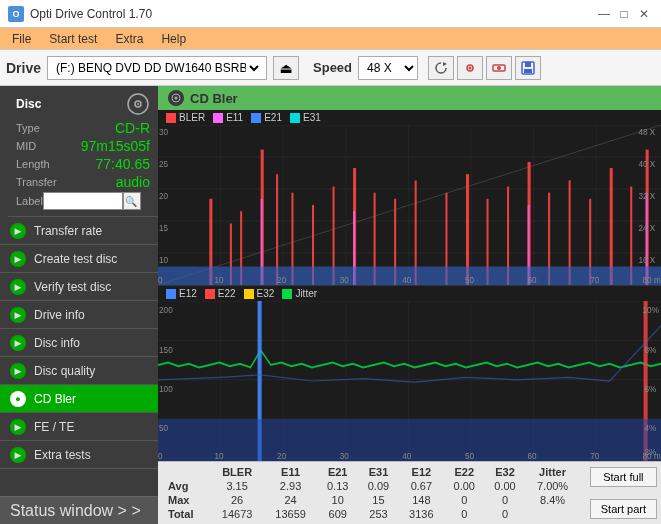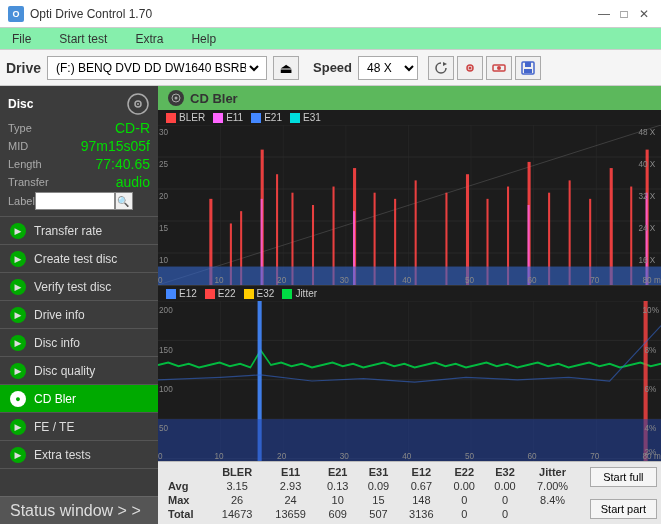--- a/index.html
+++ b/index.html
@@ -6,40 +6,40 @@
     body { font-family: 'Segoe UI', Tahoma, sans-serif; font-size: 12px; background: #f0f0f0; width: 661px; height: 524px; overflow: hidden; }
     
     
     .title-bar { background: #fff; height: 28px; display: flex; align-items: center; justify-content: space-between; padding: 0 8px; border-bottom: 1px solid #ccc; }
     .title-bar-left { display: flex; align-items: center; gap: 6px; font-size: 12px; color: #333; }
     .title-bar-icon { width: 16px; height: 16px; background: #4a90d9; border-radius: 2px; display: flex; align-items: center; justify-content: center; color: white; font-size: 9px; font-weight: bold; }
     .title-bar-controls { display: flex; gap: 2px; }
     .title-btn { width: 18px; height: 18px; border: none; background: none; cursor: pointer; font-size: 12px; color: #555; display: flex; align-items: center; justify-content: center; }
 
     
-    .menu-bar { background: #86efac; height: 22px; display: flex; align-items: center; padding: 0 4px; border-bottom: 1px solid #ccc; gap: 12px; }
+    .menu-bar { background: #fdba74; height: 22px; display: flex; align-items: center; padding: 0 4px; border-bottom: 1px solid #ccc; gap: 2px; }
     .menu-item { padding: 2px 8px; cursor: pointer; font-size: 12px; color: #333; }
 
     
     .drive-bar { background: #f5f5f5; height: 36px; display: flex; align-items: center; padding: 0 6px; border-bottom: 1px solid #ccc; gap: 6px; }
     .drive-label { font-size: 14px; font-weight: bold; color: #333; }
     .drive-select { height: 24px; font-size: 12px; background: white; border: 1px solid #aaa; padding: 0 4px; width: 220px; display: flex; align-items: center; }
     .drive-select select { width: 100%; border: none; background: transparent; font-size: 12px; outline: none; }
     .drive-btn { height: 24px; width: 26px; background: #f0f0f0; border: 1px solid #aaa; cursor: pointer; display: flex; align-items: center; justify-content: center; font-size: 14px; }
     .speed-label { font-size: 13px; font-weight: bold; color: #333; margin-left: 8px; }
     .speed-select { height: 24px; font-size: 12px; background: white; border: 1px solid #aaa; padding: 0 4px; width: 60px; }
     .drive-action-btns { display: flex; gap: 3px; margin-left: 4px; }
     .drive-action-btn { height: 24px; width: 26px; background: #f0f0f0; border: 1px solid #aaa; cursor: pointer; display: flex; align-items: center; justify-content: center; }
 
     
     .main-layout { display: flex; height: calc(524px - 86px); }
 
     
     .sidebar { width: 158px; background: #3c3c3c; display: flex; flex-direction: column; flex-shrink: 0; }
-    .disc-info-panel { background: #3c3c3c; padding: 6px 8px; border-bottom: 1px solid #555; }
+    .disc-info-panel { background: #3c3c3c; padding: 6px 8px; border-bottom: 1px solid #555; margin-left: 8px; }
     .disc-info-header { display: flex; align-items: center; justify-content: space-between; margin-bottom: 4px; }
     .disc-label { font-size: 12px; color: #fff; font-weight: bold; }
     .disc-field { display: flex; justify-content: space-between; align-items: center; margin-bottom: 2px; }
     .disc-field-label { font-size: 11px; color: #aaa; }
     .disc-field-value { font-size: 14px; color: #00dd00; text-align: right; }
     .label-input-row { display: flex; align-items: center; gap: 0; margin-top: 2px; }
     .label-input { height: 18px; width: 80px; font-size: 11px; border: 1px solid #888; background: white; }
     .label-search-btn { width: 18px; height: 18px; background: #f0f0f0; border: 1px solid #888; cursor: pointer; font-size: 10px; display: flex; align-items: center; justify-content: center; }
 
     .sidebar-nav { display: flex; flex-direction: column; flex: 1; }
@@ -439,21 +439,21 @@
               <td>148</td>
               <td>0</td>
               <td>0</td>
               <td>8.4%</td>
             </tr>
             <tr>
               <td class="stats-row-label">Total</td>
               <td>14673</td>
               <td>13659</td>
               <td>609</td>
-              <td>507</td>
+              <td>253</td>
               <td>3136</td>
               <td>0</td>
               <td>0</td>
               <td></td>
             </tr>
           </tbody>
         </table>
       </div>
       <div class="action-buttons">
         <button class="action-btn">Start full</button>

